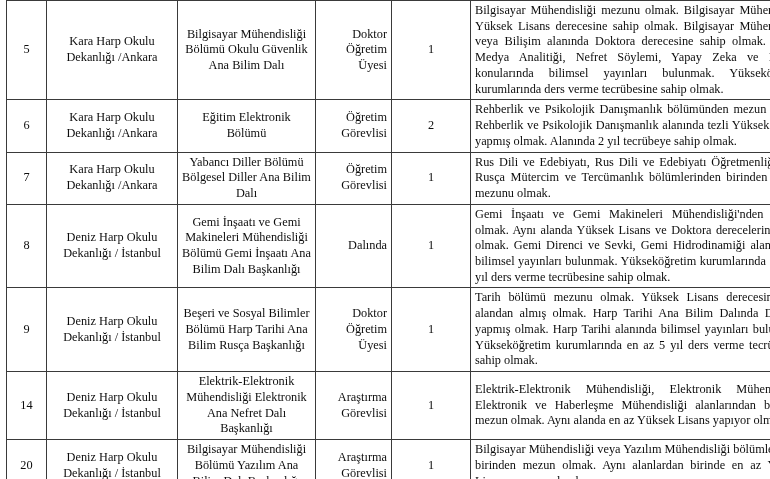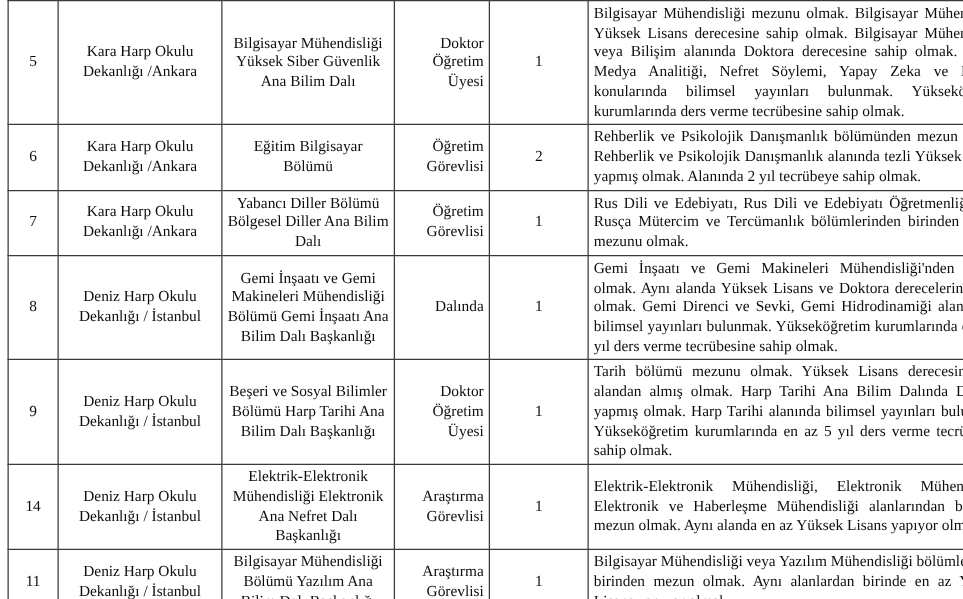--- a/index.html
+++ b/index.html
@@ -72,41 +72,41 @@
   <table class="job-table">
     <tbody>
         <tr>
           <td class="c-no">
             <span class="cell-text">5</span>
           </td>
           <td class="c-unit">
             <span class="cell-text">Kara Harp Okulu Dekanlığı /Ankara</span>
           </td>
           <td class="c-dept">
-            <span class="cell-text">Bilgisayar Mühendisliği Yüksek Siber Güvenlik Ana Bilim Dalı</span>
+            <span class="cell-text">Bilgisayar Mühendisliği Bölümü Okulu Güvenlik Ana Bilim Dalı</span>
           </td>
           <td class="c-title">
             <span class="cell-text">Doktor Öğretim Üyesi</span>
           </td>
           <td class="c-qty">
             <span class="cell-text">1</span>
           </td>
           <td class="c-desc">
             <span class="cell-text">Bilgisayar Mühendisliği mezunu olmak. Bilgisayar Mühendisliği Yüksek Lisans derecesine sahip olmak. Bilgisayar Mühendisliği veya Bilişim alanında Doktora derecesine sahip olmak. Sosyal Medya Analitiği, Nefret Söylemi, Yapay Zeka ve Bilişim konularında bilimsel yayınları bulunmak. Yükseköğretim kurumlarında ders verme tecrübesine sahip olmak.</span>
           </td>
         </tr>
         <tr>
           <td class="c-no">
             <span class="cell-text">6</span>
           </td>
           <td class="c-unit">
             <span class="cell-text">Kara Harp Okulu Dekanlığı /Ankara</span>
           </td>
           <td class="c-dept">
-            <span class="cell-text">Eğitim Bilgisayar Bölümü</span>
+            <span class="cell-text">Eğitim Elektronik Bölümü</span>
           </td>
           <td class="c-title">
             <span class="cell-text">Öğretim Görevlisi</span>
           </td>
           <td class="c-qty">
             <span class="cell-text">2</span>
           </td>
           <td class="c-desc">
             <span class="cell-text">Rehberlik ve Psikolojik Danışmanlık bölümünden mezun olmak. Rehberlik ve Psikolojik Danışmanlık alanında tezli Yüksek Lisans yapmış olmak. Alanında 2 yıl tecrübeye sahip olmak.</span>
           </td>
@@ -152,21 +152,21 @@
           </td>
         </tr>
         <tr>
           <td class="c-no">
             <span class="cell-text">9</span>
           </td>
           <td class="c-unit">
             <span class="cell-text">Deniz Harp Okulu Dekanlığı / İstanbul</span>
           </td>
           <td class="c-dept">
-            <span class="cell-text">Beşeri ve Sosyal Bilimler Bölümü Harp Tarihi Ana Bilim Dalı Başkanlığı</span>
+            <span class="cell-text">Beşeri ve Sosyal Bilimler Bölümü Harp Tarihi Ana Bilim Rusça Başkanlığı</span>
           </td>
           <td class="c-title">
             <span class="cell-text">Doktor Öğretim Üyesi</span>
           </td>
           <td class="c-qty">
             <span class="cell-text">1</span>
           </td>
           <td class="c-desc">
             <span class="cell-text">Tarih bölümü mezunu olmak. Yüksek Lisans derecesini aynı alandan almış olmak. Harp Tarihi Ana Bilim Dalında Doktora yapmış olmak. Harp Tarihi alanında bilimsel yayınları bulunmak. Yükseköğretim kurumlarında en az 5 yıl ders verme tecrübesine sahip olmak.</span>
           </td>
@@ -186,21 +186,21 @@
           </td>
           <td class="c-qty">
             <span class="cell-text">1</span>
           </td>
           <td class="c-desc">
             <span class="cell-text">Elektrik-Elektronik Mühendisliği, Elektronik Mühendisliği, Elektronik ve Haberleşme Mühendisliği alanlarından birinden mezun olmak. Aynı alanda en az Yüksek Lisans yapıyor olmak.</span>
           </td>
         </tr>
         <tr>
           <td class="c-no">
-            <span class="cell-text">11</span>
+            <span class="cell-text">20</span>
           </td>
           <td class="c-unit">
             <span class="cell-text">Deniz Harp Okulu Dekanlığı / İstanbul</span>
           </td>
           <td class="c-dept">
             <span class="cell-text">Bilgisayar Mühendisliği Bölümü Yazılım Ana Bilim Dalı Başkanlığı</span>
           </td>
           <td class="c-title">
             <span class="cell-text">Araştırma Görevlisi</span>
           </td>

